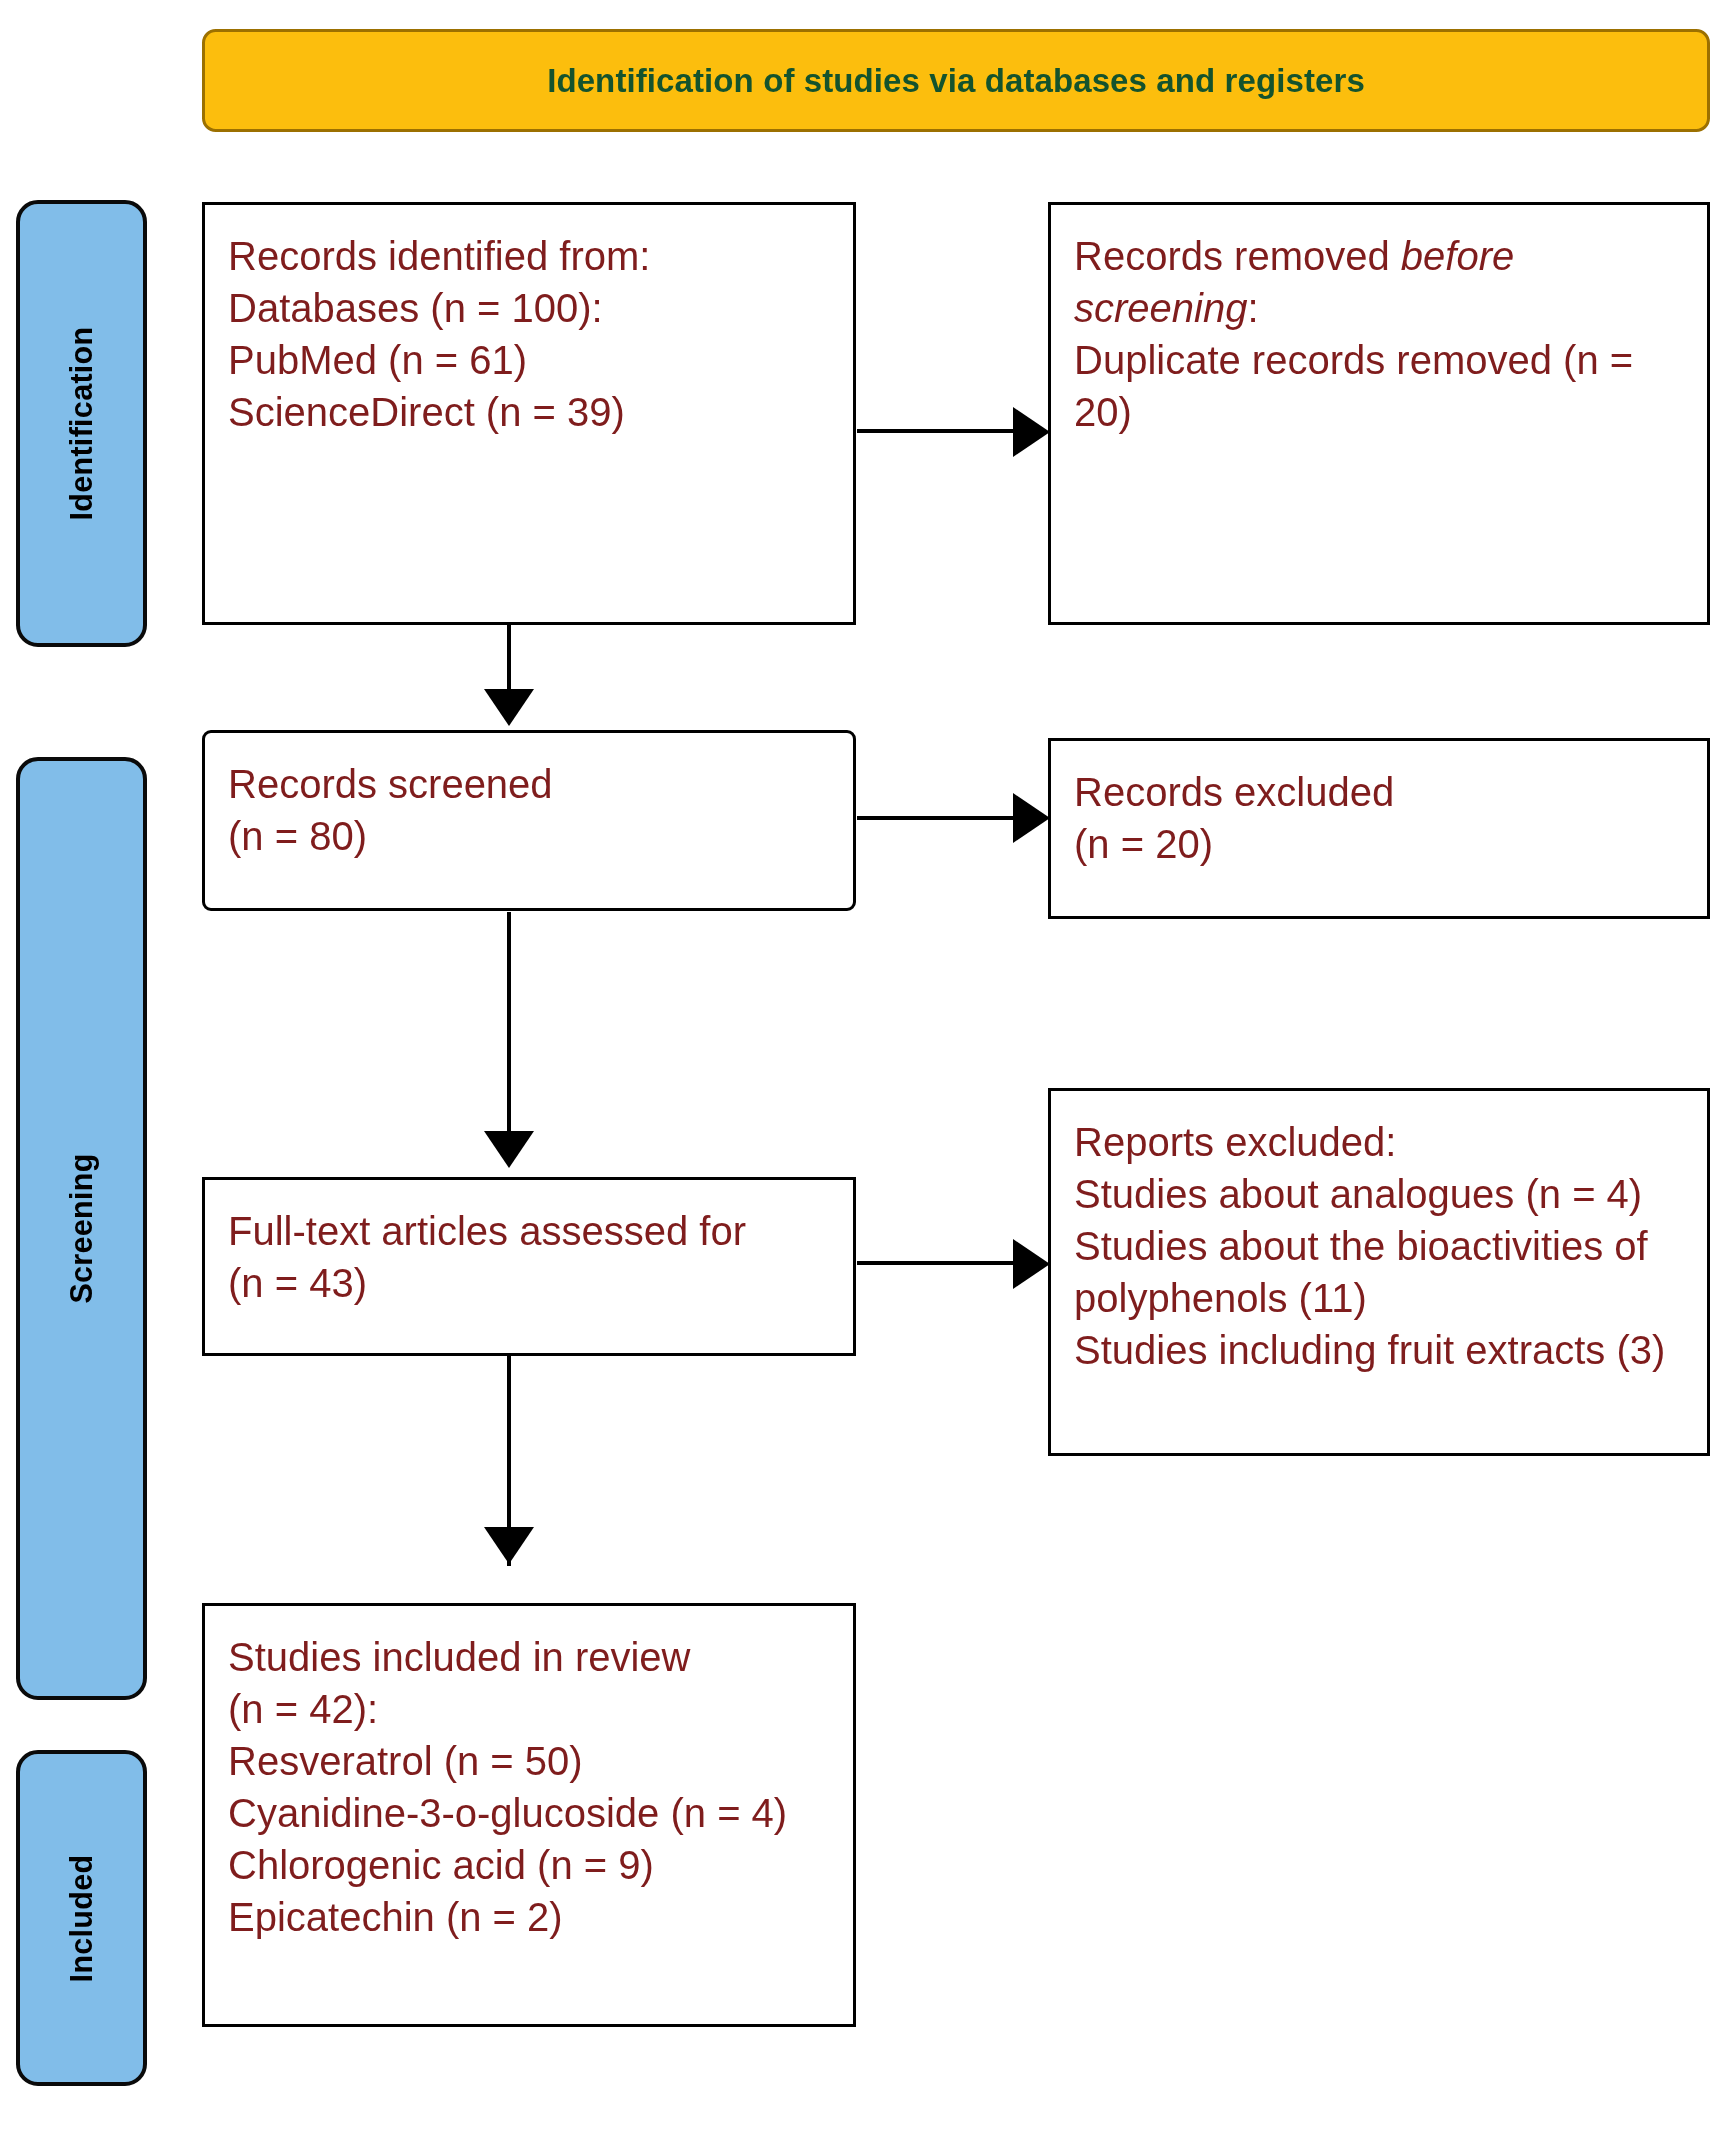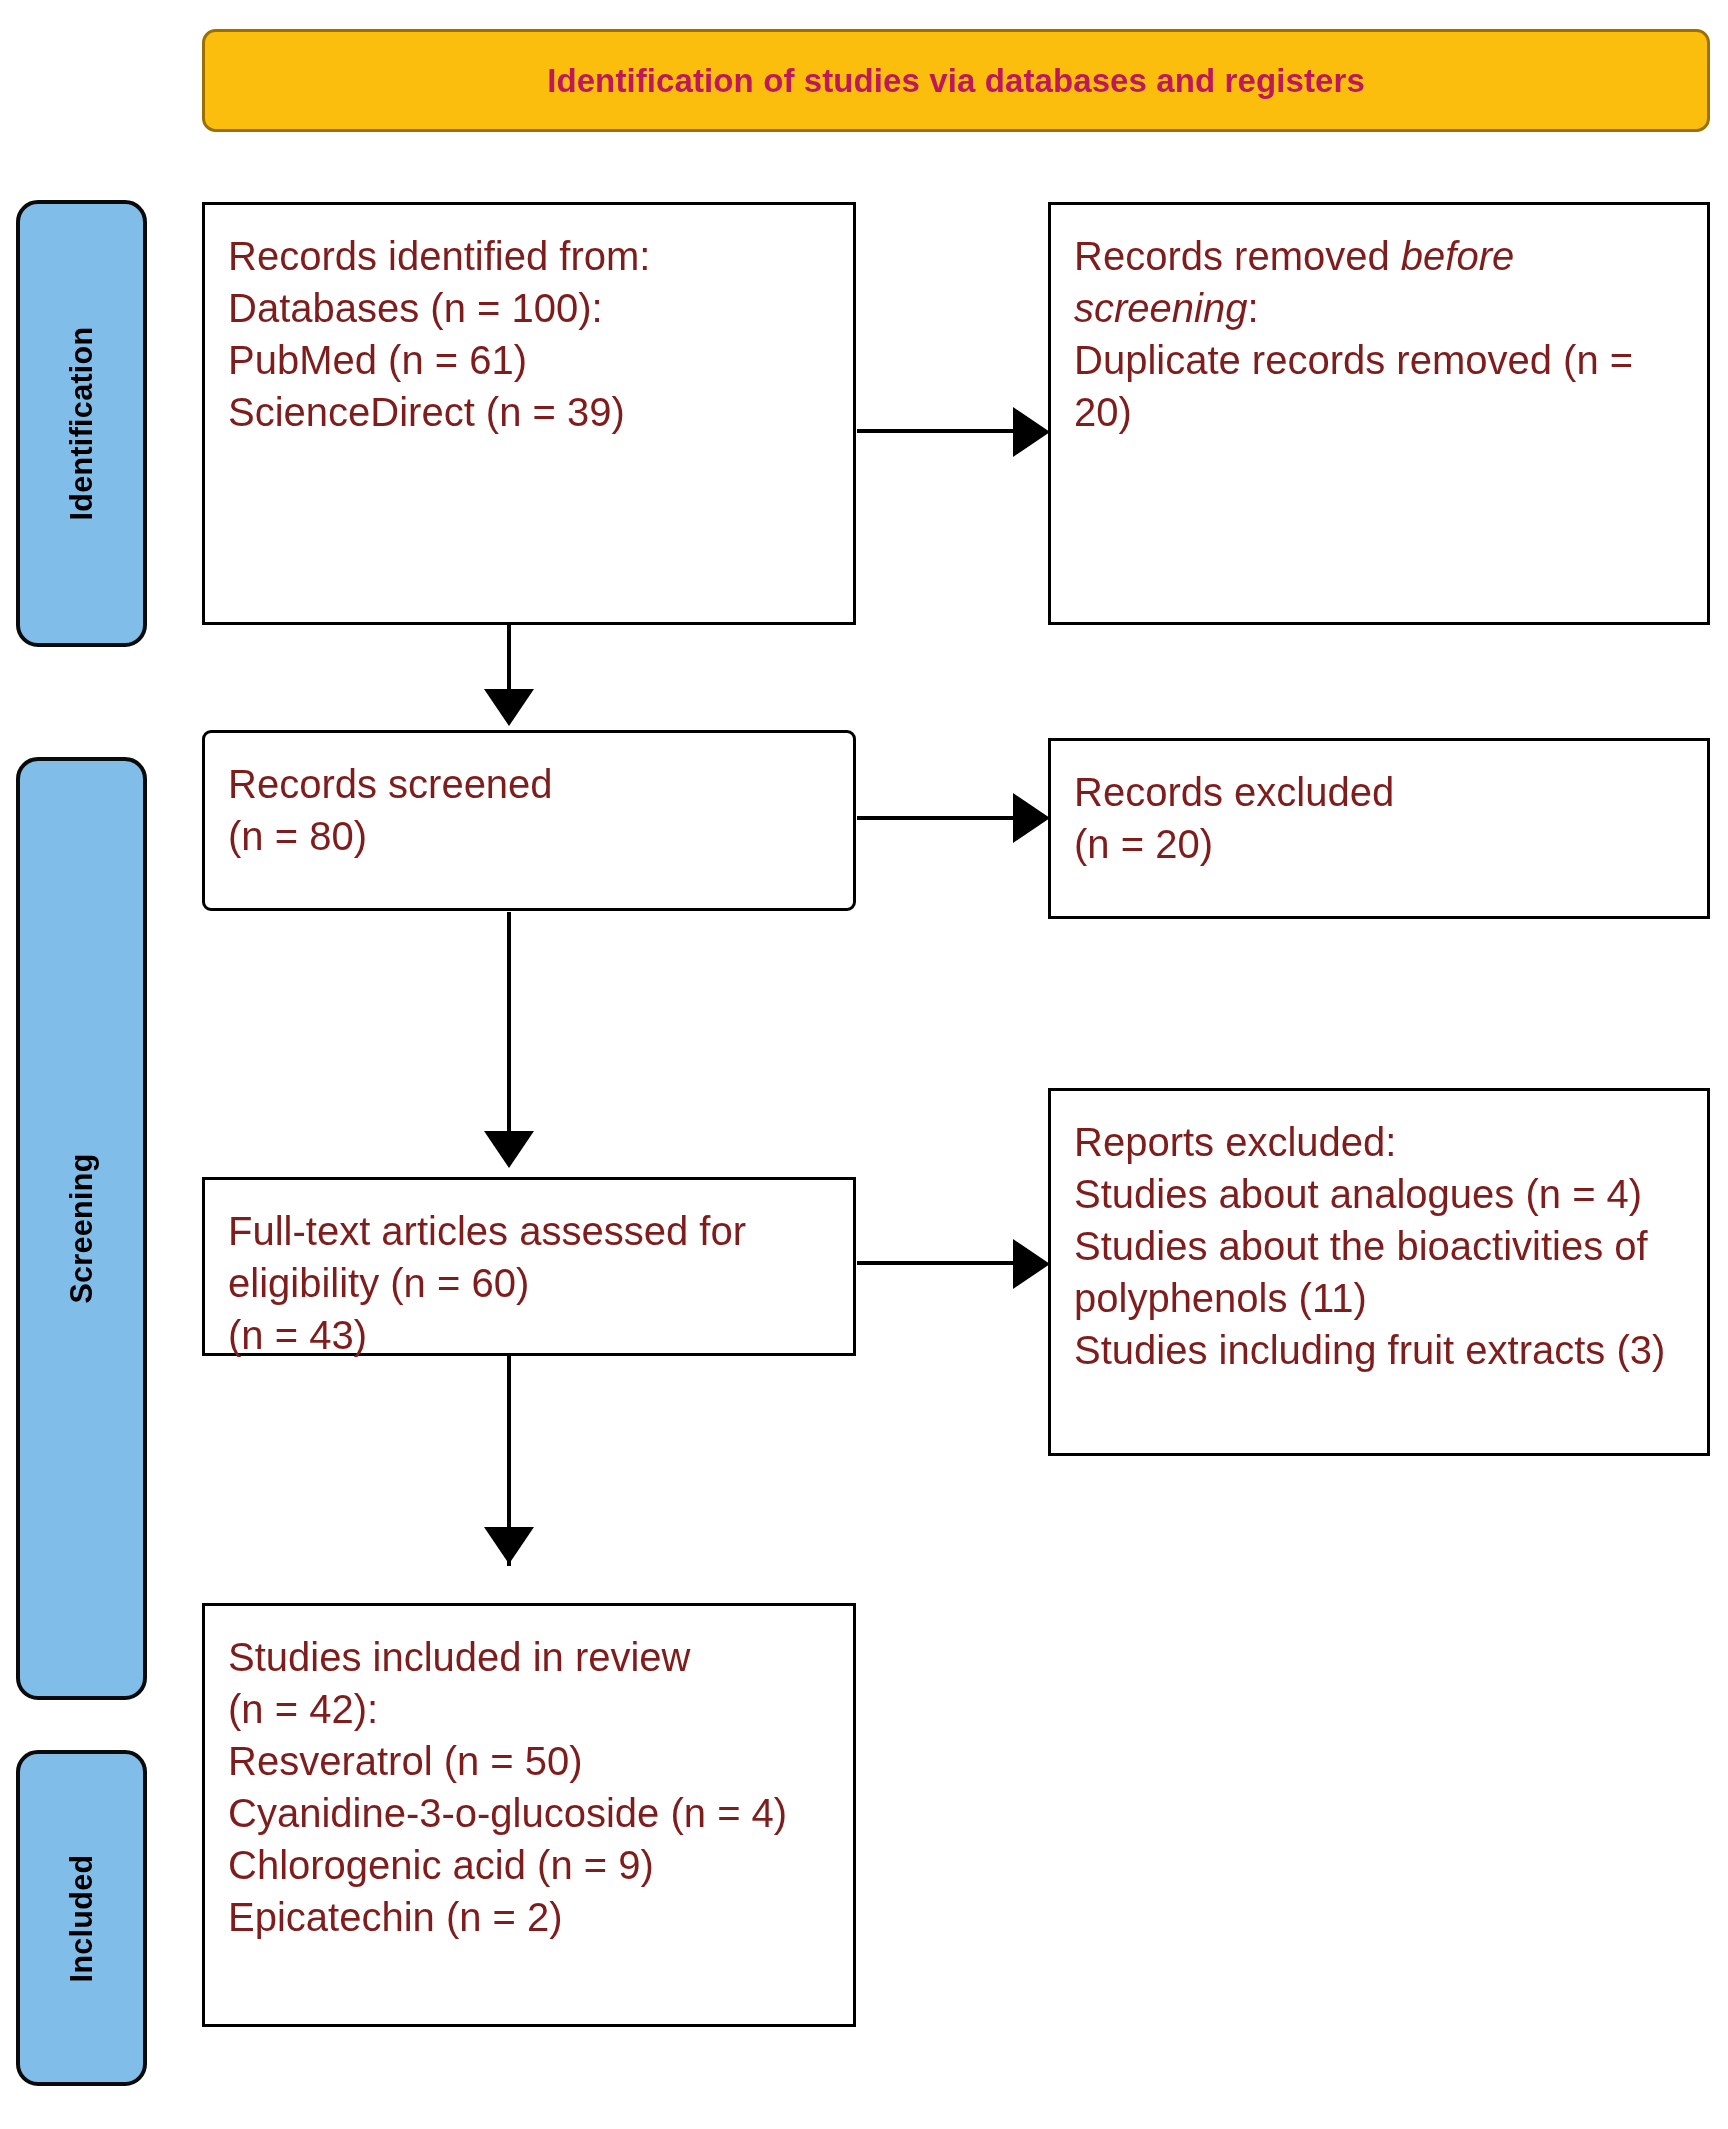--- a/index.html
+++ b/index.html
@@ -30,21 +30,21 @@
     border: 3.7px solid #9C7000;
     border-radius: 13.7px;
     box-sizing: border-box;
     display: flex;
     align-items: center;
     justify-content: center;
   }
   .banner-title {
     font-size: 33px;
     font-weight: bold;
-    color: #be185d;
+    color: #14532d;
     letter-spacing: 0.1px;
     text-align: center;
     white-space: nowrap;
   }
 
   
   .stage-tab {
     position: absolute;
     background: #81BDE9;
     border: 4.2px solid #0a0a0a;
@@ -168,21 +168,20 @@
       <span class="ln">(n = 20)</span>
     </div>
   </div>
 
   <div class="vline" style="left:507px; top:912px; height:252px;"></div>
   <div class="arrow-down" style="left:484px; top:1131px;"></div>
 
   <div class="box" style="left:202px; top:1177px; width:654px; height:179px;">
     <div class="box-text">
       <span class="ln">Full-text articles assessed for</span>
-      <span class="ln">eligibility (n = 60)</span>
       <span class="ln">(n = 43)</span>
     </div>
   </div>
 
   <div class="hline" style="left:857px; top:1261px; width:158px;"></div>
   <div class="arrow-right" style="left:1013px; top:1239px;"></div>
 
   <div class="box" style="left:1048px; top:1088px; width:662px; height:368px;">
     <div class="box-text">
       <span class="ln">Reports excluded:</span>

